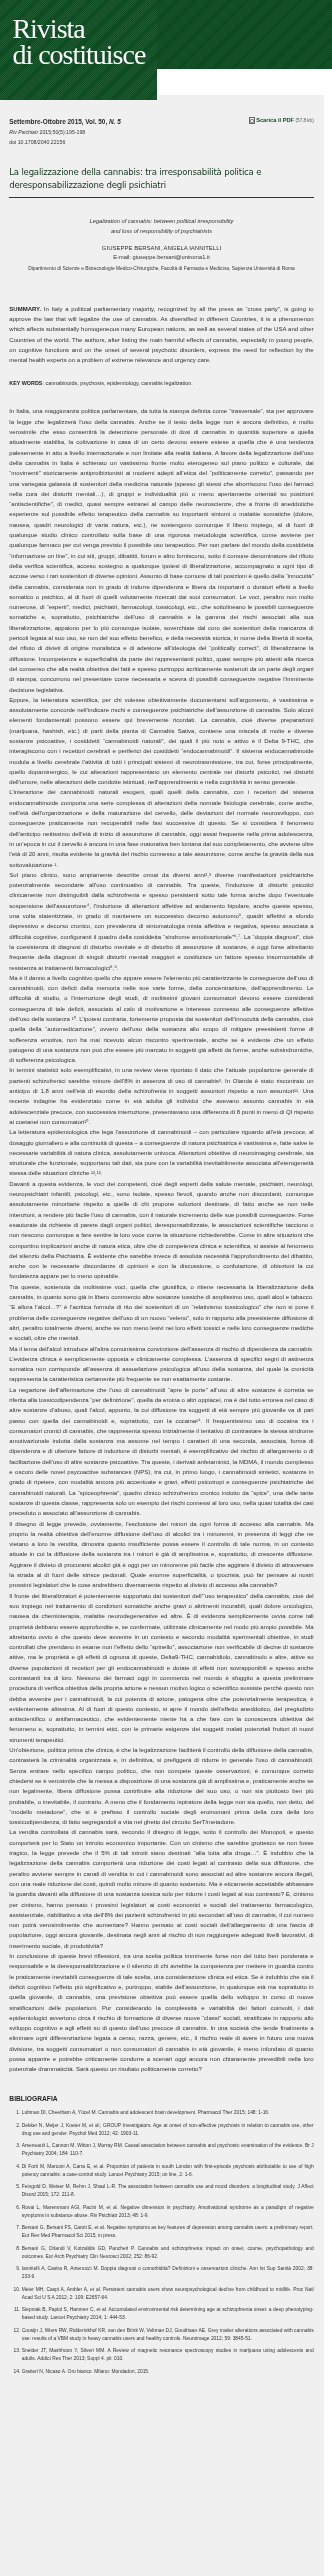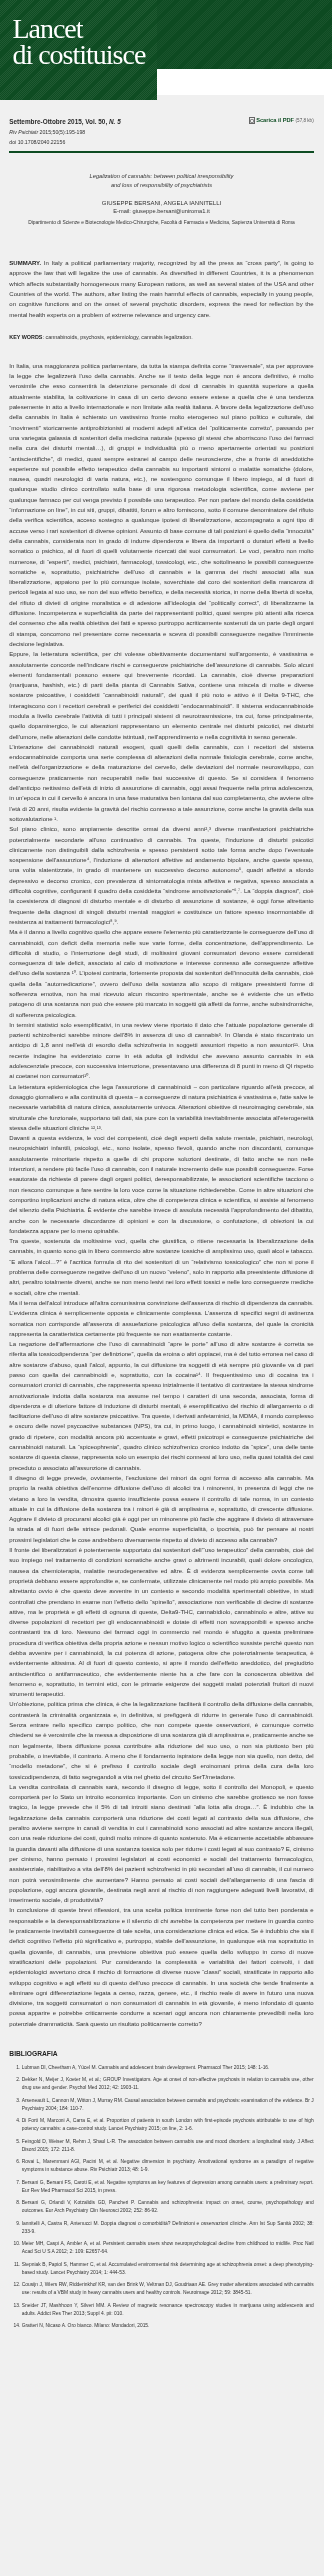--- a/index.html
+++ b/index.html
@@ -56,21 +56,21 @@
   ol.refs { margin: 0; padding-left: 12.4px; }
   ol.refs li { font-size: 4.9px; line-height: 8.2px; color: #333; margin-bottom: 4.1px; text-align: justify; }
 </style>
 </head>
 <body>
 
 <header class="masthead">
   <div class="masthead-band"></div>
   <div class="masthead-logo">
     <div class="logo-text">
-      <div>Lancet</div>
+      <div>Rivista</div>
       <div>di costituisce</div>
     </div>
   </div>
 </header>
 
 <main class="content">
   <div class="meta-row">
     <div class="issue">
       <span>Settembre-Ottobre 2015, Vol. 50,</span>
       <i>N. 5</i>
@@ -80,20 +80,21 @@
       <span>Scarica il PDF</span>
       <span class="size">(57,8 kb)</span>
     </a>
   </div>
   <div class="cite">
     <i>Riv Psichiatr</i>
     <span>2015;50(5):195-198</span>
   </div>
   <div class="doi">doi 10.1708/2040.22156</div>
 
+  <h1 class="title">La legalizzazione della cannabis: tra irresponsabilità politica e deresponsabilizzazione degli psichiatri</h1>
   <div class="title-rule"></div>
 
   <div class="en-title">
     <div>Legalization of cannabis: between political irresponsibility</div>
     <div>and loss of responsibility of psychiatrists</div>
   </div>
 
   <div class="authors">GIUSEPPE BERSANI, ANGELA IANNITELLI</div>
   <div class="email">E-mail: giuseppe.bersani@uniroma1.it</div>
   <div class="affil">Dipartimento di Scienze e Biotecnologie Medico-Chirurgiche, Facoltà di Farmacia e Medicina, Sapienza Università di Roma</div>

